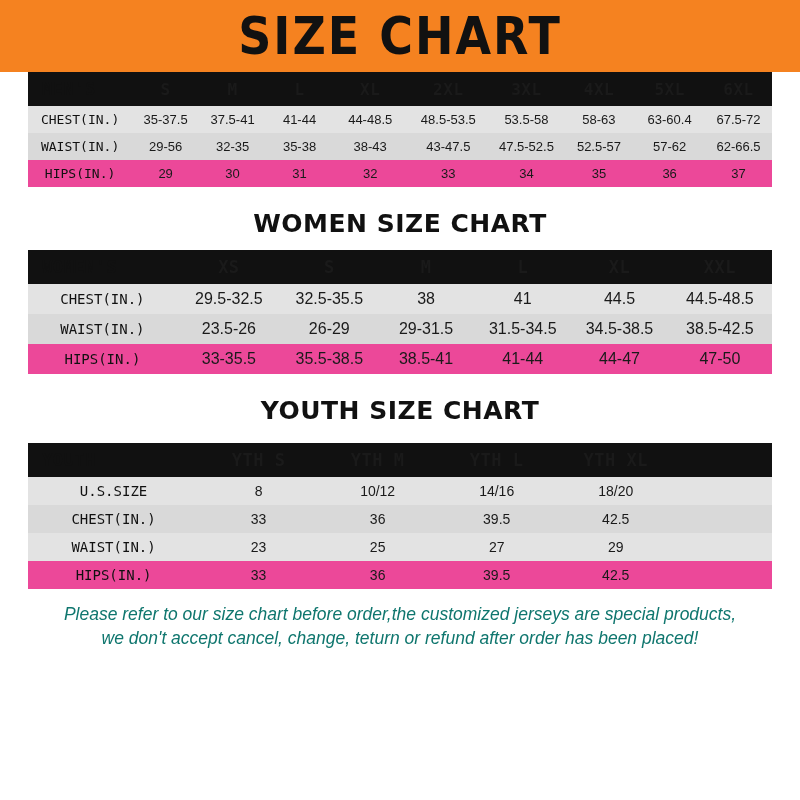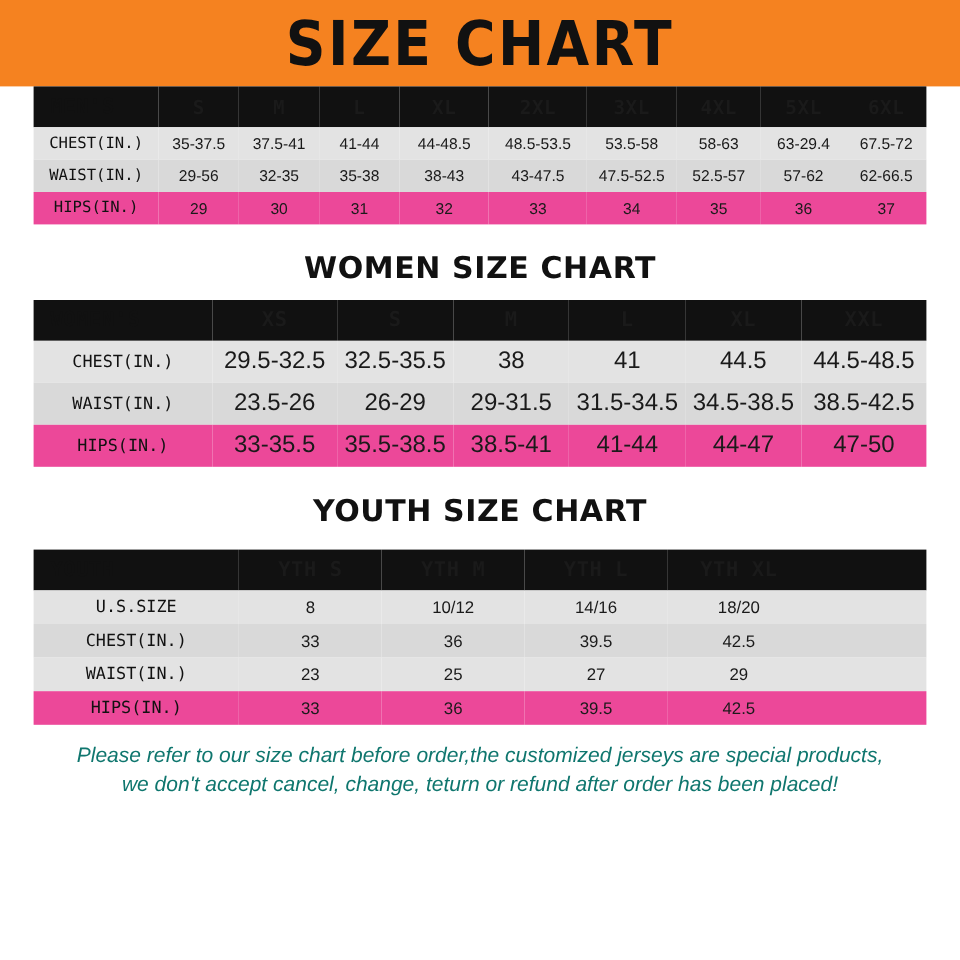--- a/index.html
+++ b/index.html
@@ -92,21 +92,21 @@
     font-size: 13px;
     letter-spacing: 0px;
     text-align: center;
     color: #111111;
   }
   tr.zebra-light { background: #e3e3e3; }
   tr.zebra-dark  { background: #ec4899; }
   tr.zebra-mid   { background: #d9d9d9; }
 
   
-  .women-table td { font-size: 20px; }
+  .women-table td { font-size: 16px; }
   .women-table tr.head-row td { font-size: 17px; }
   .women-table td.rowlabel { font-size: 14px; }
 
   .youth-table td { font-size: 14px; }
   .youth-table tr.head-row td { font-size: 17px; }
   .youth-table td.rowlabel { font-size: 14px; }
 
   .notice {
     margin-top: auto;
     padding: 14px 20px 16px 20px;
@@ -158,21 +158,21 @@
       </tr>
       <tr class="zebra-light">
         <td class="rowlabel">CHEST(IN.)</td>
         <td>35-37.5</td>
         <td>37.5-41</td>
         <td>41-44</td>
         <td>44-48.5</td>
         <td>48.5-53.5</td>
         <td>53.5-58</td>
         <td>58-63</td>
-        <td>63-29.4</td>
+        <td>63-60.4</td>
         <td>67.5-72</td>
       </tr>
       <tr class="zebra-mid">
         <td class="rowlabel">WAIST(IN.)</td>
         <td>29-56</td>
         <td>32-35</td>
         <td>35-38</td>
         <td>38-43</td>
         <td>43-47.5</td>
         <td>47.5-52.5</td>

